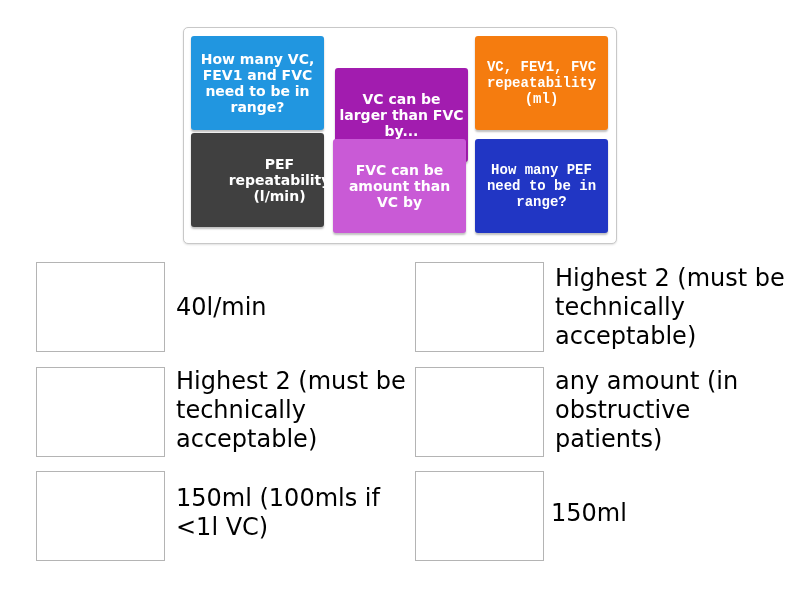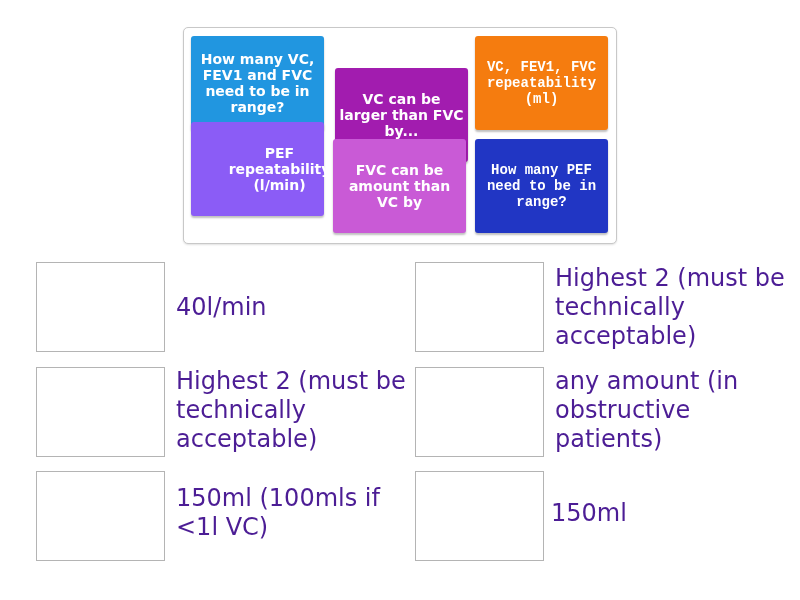--- a/index.html
+++ b/index.html
@@ -7,32 +7,32 @@
          font-family:"DejaVu Sans", "Liberation Sans", sans-serif; }
   .tray { position:absolute; left:183px; top:27px; width:432px; height:215px;
           border:1px solid #c8c8c8; border-radius:5px; background:#fff;
           box-shadow:0 1px 2px rgba(0,0,0,0.12); }
   .tile { position:absolute; width:133px; height:94px; border-radius:3px;
           color:#fff; font-weight:bold; font-size:14px; line-height:16px;
           display:flex; align-items:center; justify-content:center; text-align:center;
           box-shadow:0 2px 2px rgba(0,0,0,0.25); cursor:grab; padding:0 4px; box-sizing:border-box; }
   .slot { position:absolute; width:129px; height:90px; border:1px solid #b4b4b4;
           background:#fff; box-sizing:border-box; }
-  .answer { position:absolute; color:#4c1d95; font-size:24px; line-height:29px;
+  .answer { position:absolute; color:#000000; font-size:24px; line-height:29px;
             display:flex; align-items:center; height:92px; width:230px; }
 </style>
 </head>
 <body>
 
 <div class="tray"></div>
 
 <div class="tile" style="left:191px;top:36px;background:#2196e0;">How many VC, FEV1 and FVC need to be in range?</div>
 <div class="tile" style="left:335px;top:36px;background:#a21caf;margin-top:32px;">VC can be larger than FVC by...</div>
 <div class="tile" style="left:475px;top:36px;background:#f57c0f;font-family:Liberation Mono, monospace;">VC, FEV1, FVC repeatability (ml)</div>
-<div class="tile" style="left:191px;top:122px;background:#8b5cf6;padding-left:48px;">PEF repeatability (l/min)</div>
+<div class="tile" style="left:191px;top:133px;background:#404040;padding-left:48px;">PEF repeatability (l/min)</div>
 <div class="tile" style="left:333px;top:139px;background:#c95ad6;">FVC can be amount than VC by</div>
 <div class="tile" style="left:475px;top:139px;background:#2136c4;font-family:Liberation Mono, monospace;">How many PEF need to be in range?</div>
 
 <div class="slot" style="left:36px;top:262px;"></div>
 <div class="answer" style="left:176px;top:261px;">40l/min</div>
 
 <div class="slot" style="left:415px;top:262px;"></div>
 <div class="answer" style="left:555px;top:261px;">Highest 2 (must be technically acceptable)</div>
 
 <div class="slot" style="left:36px;top:367px;"></div>

